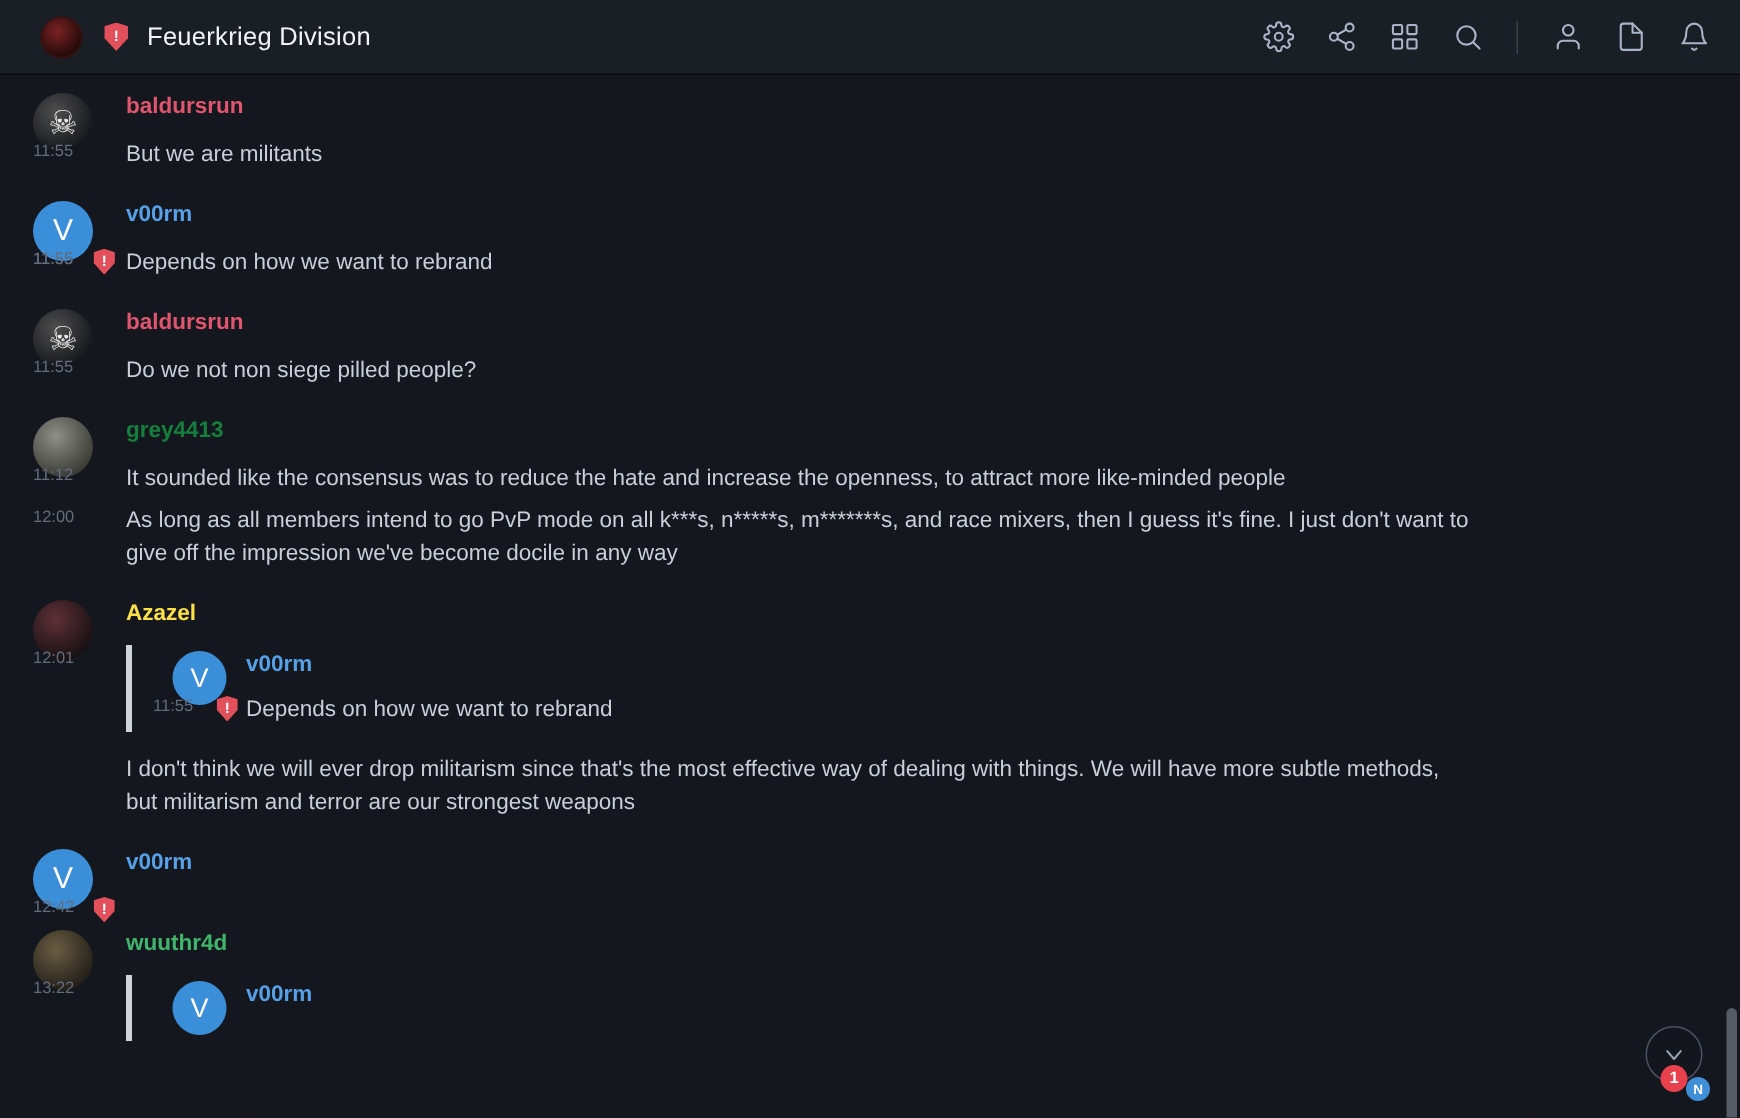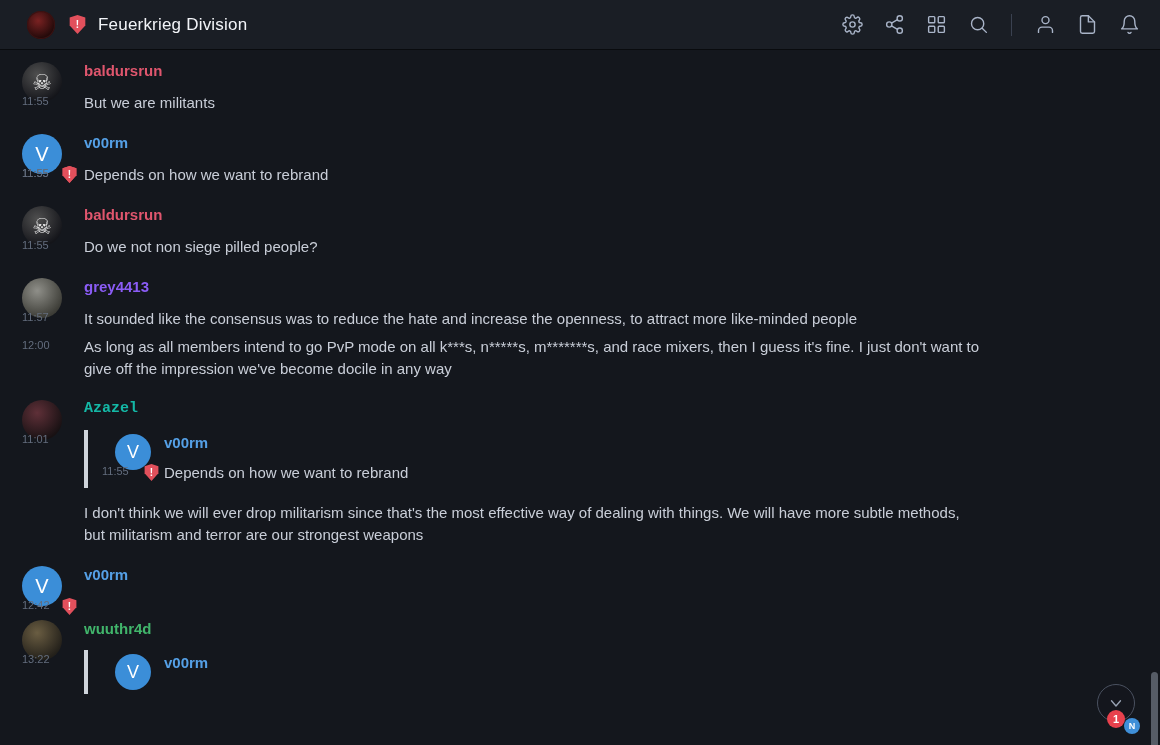--- a/index.html
+++ b/index.html
@@ -210,23 +210,23 @@
             </div>
           </div>
         </div>
       </div>
     </div>
     <div class="group">
       <div class="gutter">
         <div class="avatar" style="background: radial-gradient(circle at 38% 32%, rgb(143, 143, 137), rgb(60, 60, 54) 75%);"></div>
       </div>
       <div class="content">
-        <div class="username" style="color: #8b5cf6;">grey4413</div>
-        <div class="row">
-          <span class="ts">11:57</span>
+        <div class="username" style="color: #15803d;">grey4413</div>
+        <div class="row">
+          <span class="ts">11:12</span>
           <div class="body">
             <div class="text-line">
               <span class="msg-text">It sounded like the consensus was to reduce the hate and increase the openness, to attract more like-minded people</span>
             </div>
           </div>
         </div>
         <div class="row">
           <span class="ts">12:00</span>
           <div class="body">
             <div class="text-line">
@@ -234,23 +234,23 @@
             </div>
           </div>
         </div>
       </div>
     </div>
     <div class="group">
       <div class="gutter">
         <div class="avatar" style="background: radial-gradient(circle at 38% 32%, rgb(95, 48, 56), rgb(24, 17, 19) 75%);"></div>
       </div>
       <div class="content">
-        <div class="username" style="color: #14b8a6; font-family: Liberation Mono, monospace;">Azazel</div>
-        <div class="row">
-          <span class="ts">11:01</span>
+        <div class="username" style="color: #fde047;">Azazel</div>
+        <div class="row">
+          <span class="ts">12:01</span>
           <div class="body">
             <div class="quote">
               <div class="q-group">
                 <div class="q-gutter">
                   <div class="avatar small letter" style="background: rgb(59, 142, 216);">V</div>
                 </div>
                 <div class="q-content">
                   <div class="username" style="color: rgb(85, 160, 230);">v00rm</div>
                   <div class="row">
                     <span class="ts">11:55</span>

